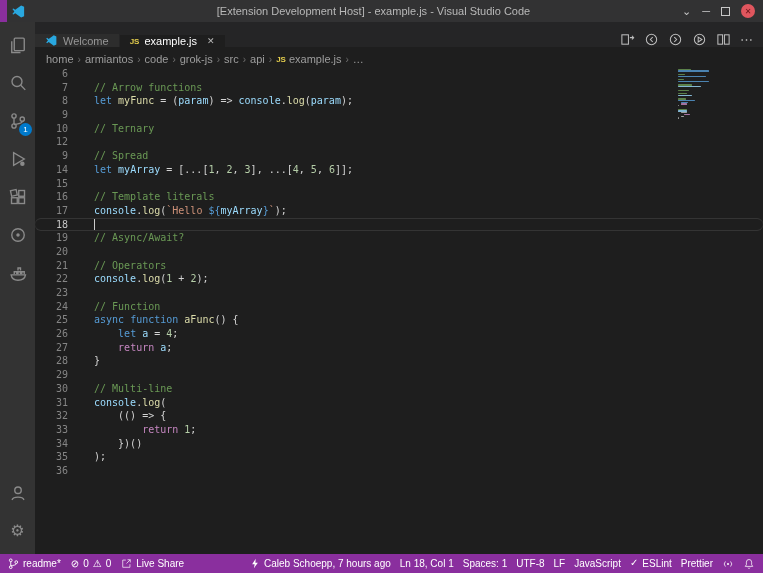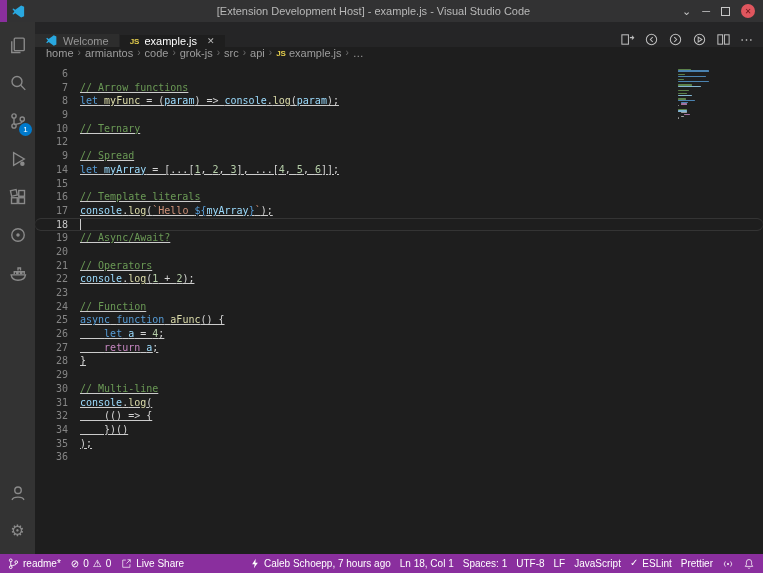--- a/index.html
+++ b/index.html
@@ -35,29 +35,29 @@
   .tab { display:flex; align-items:center; gap:5px; padding:0 10px; font-size:11px; cursor:pointer; }
   .tab.inactive { background:#2d2d2d; color:#969696; border-right:1px solid #252526; }
   .tab.active { background:#1e1e1e; color:#ffffff; }
   .tab-close { font-size:9px; color:#b8b8b8; margin-left:5px; }
   .js-badge { color:var(--js-icon,#e3cd4d); font-size:8px; font-weight:700; font-family:"Liberation Sans",sans-serif; }
   .editor-actions { margin-left:auto; display:flex; align-items:center; gap:9px; padding-right:10px; }
   .editor-actions svg { stroke:#bdbdbd; fill:none; stroke-width:1.1; }
   .more-glyph { color:#bdbdbd; font-size:13px; line-height:1; }
 
   
-  .breadcrumb { height:18px; background:#1e1e1e; display:flex; align-items:flex-start; gap:4px; padding-left:11px; font-size:11px; color:#9d9d9d; }
+  .breadcrumb { height:18px; background:#1e1e1e; display:flex; align-items:flex-end; gap:4px; padding-left:11px; font-size:11px; color:#9d9d9d; }
   .crumb { cursor:pointer; display:flex; align-items:center; gap:3px; }
   .crumb-sep { color:#6e6e6e; font-size:10px; }
 
   
   .editor { flex:1; position:relative; padding-top:2px; font-family:"DejaVu Sans Mono",monospace; font-size:10px; }
   .code-line { display:flex; height:13.7px; line-height:13.7px; white-space:pre; }
   .code-line .ln { width:33px; text-align:right; color:#858585; flex:none; }
-  .code-line .lc { margin-left:12px; flex:1;text-decoration:underline; }
+  .code-line .lc { margin-left:26px; flex:1; }
   .code-line.active { box-shadow: inset 0 1px 0 rgba(255,255,255,.10), inset 0 -1px 0 rgba(255,255,255,.10); border-radius: 6px; }
   .code-line.active .ln { color:#c6c6c6; }
   .cursor { display:inline-block; width:1px; height:11px; background:#cccccc; vertical-align:-2px; }
   .tk-cm { color:#6A9955; } .tk-kw { color:#569CD6; } .tk-ct { color:#C586C0; }
   .tk-vr { color:#9CDCFE; } .tk-fn { color:#DCDCAA; } .tk-st { color:#CE9178; }
   .tk-nm { color:#B5CEA8; } .tk-pl { color:#D4D4D4; } .tk-tp { color:#569CD6; }
 
   
   .minimap { position:absolute; top:2px; right:51px; width:34px; }
   .mm-line { height:1.3px; margin-bottom:0.45px; border-radius:0.5px; }
@@ -227,20 +227,21 @@
           <div class="code-line"><span class="ln">23</span><span class="lc"></span></div>
           <div class="code-line"><span class="ln">24</span><span class="lc"><span class="tk-cm">// Function</span></span></div>
           <div class="code-line"><span class="ln">25</span><span class="lc"><span class="tk-kw">async</span><span class="tk-pl"> </span><span class="tk-kw">function</span><span class="tk-pl"> </span><span class="tk-fn">aFunc</span><span class="tk-pl">() {</span></span></div>
           <div class="code-line"><span class="ln">26</span><span class="lc"><span class="tk-pl">    </span><span class="tk-kw">let</span><span class="tk-pl"> </span><span class="tk-vr">a</span><span class="tk-pl"> = </span><span class="tk-nm">4</span><span class="tk-pl">;</span></span></div>
           <div class="code-line"><span class="ln">27</span><span class="lc"><span class="tk-pl">    </span><span class="tk-ct">return</span><span class="tk-pl"> </span><span class="tk-vr">a</span><span class="tk-pl">;</span></span></div>
           <div class="code-line"><span class="ln">28</span><span class="lc"><span class="tk-pl">}</span></span></div>
           <div class="code-line"><span class="ln">29</span><span class="lc"></span></div>
           <div class="code-line"><span class="ln">30</span><span class="lc"><span class="tk-cm">// Multi-line</span></span></div>
           <div class="code-line"><span class="ln">31</span><span class="lc"><span class="tk-vr">console</span><span class="tk-pl">.</span><span class="tk-fn">log</span><span class="tk-pl">(</span></span></div>
           <div class="code-line"><span class="ln">32</span><span class="lc"><span class="tk-pl">    (() =&gt; {</span></span></div>
+          <div class="code-line"><span class="ln">33</span><span class="lc"><span class="tk-pl">        </span><span class="tk-ct">return</span><span class="tk-pl"> </span><span class="tk-nm">1</span><span class="tk-pl">;</span></span></div>
           <div class="code-line"><span class="ln">34</span><span class="lc"><span class="tk-pl">    })()</span></span></div>
           <div class="code-line"><span class="ln">35</span><span class="lc"><span class="tk-pl">);</span></span></div>
           <div class="code-line"><span class="ln">36</span><span class="lc"></span></div>
         </div>
       <div class="minimap">
           <div class="mm-line" style="margin-left: 0px; width: 0px; background: transparent; opacity: 0.8;"></div>
           <div class="mm-line" style="margin-left: 0px; width: 12.96px; background: rgb(106, 153, 85); opacity: 0.8;"></div>
           <div class="mm-line" style="margin-left: 0px; width: 30.96px; background: rgb(86, 156, 214); opacity: 0.8;"></div>
           <div class="mm-line" style="margin-left: 0px; width: 0px; background: transparent; opacity: 0.8;"></div>
           <div class="mm-line" style="margin-left: 0px; width: 7.2px; background: rgb(106, 153, 85); opacity: 0.8;"></div>

